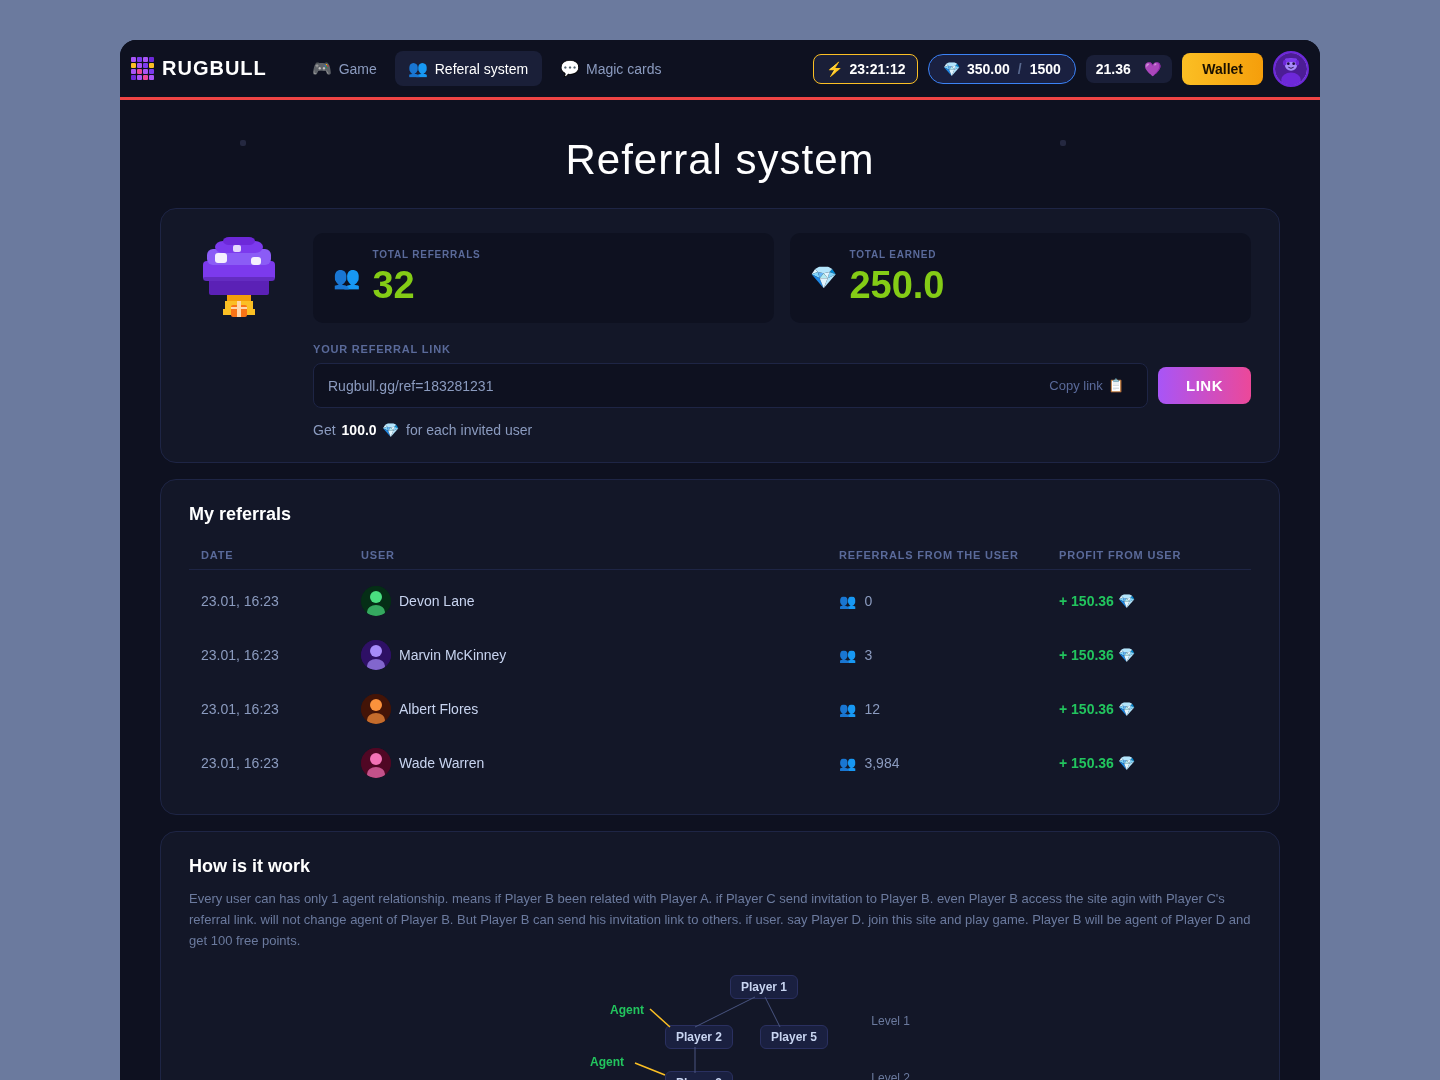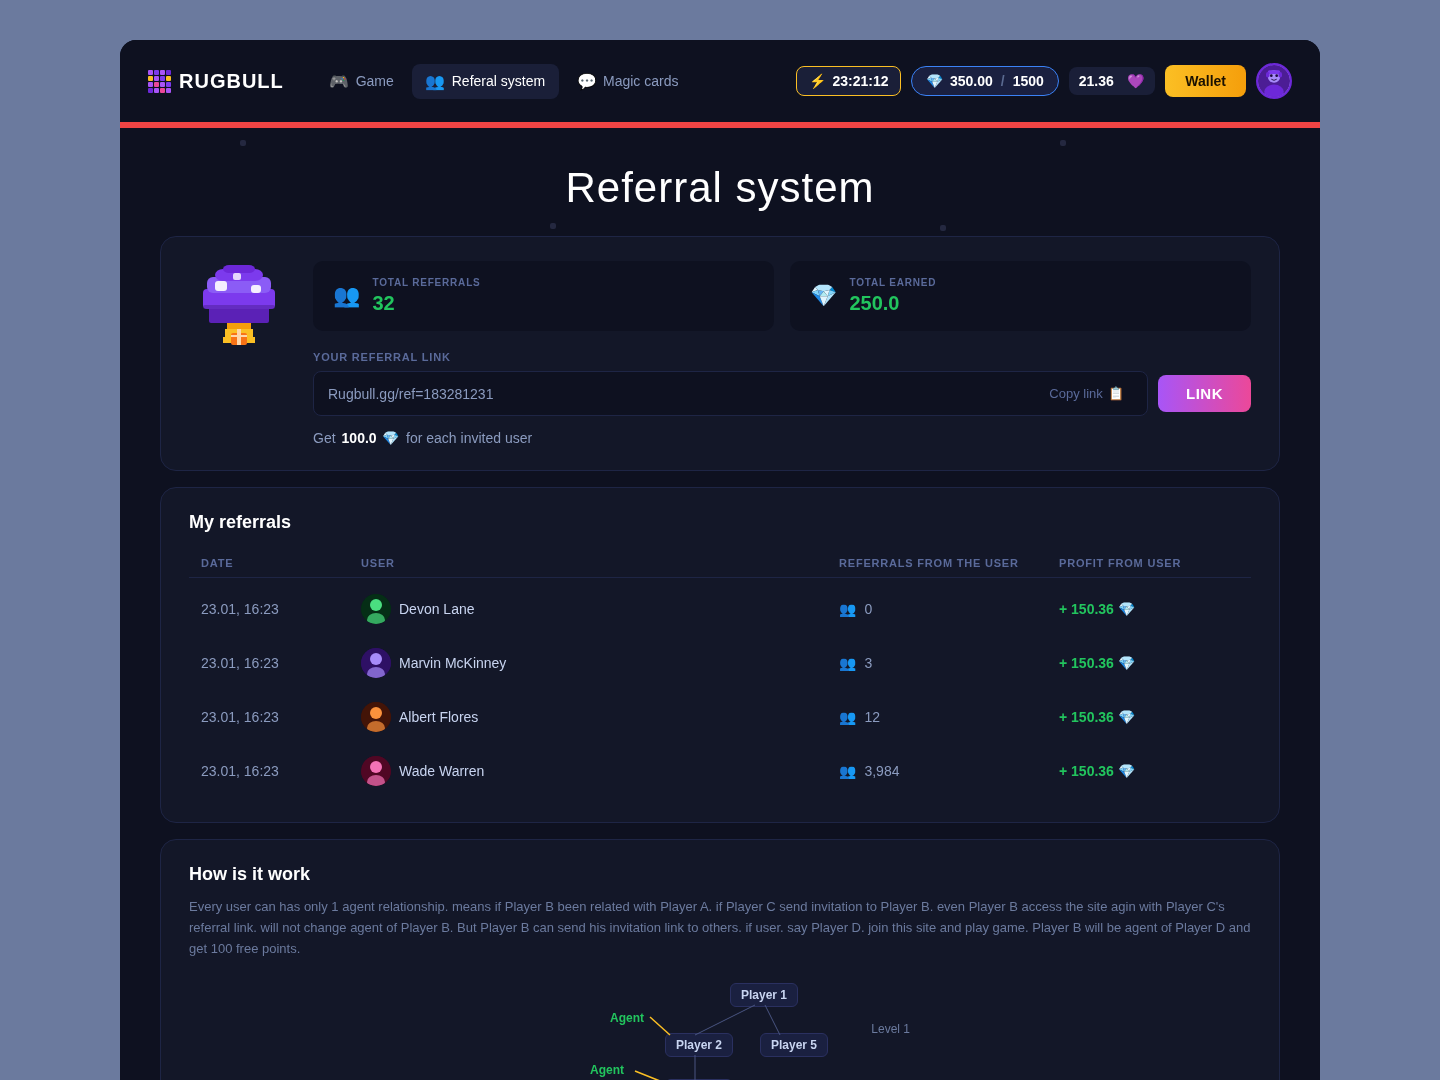--- a/index.html
+++ b/index.html
@@ -26,24 +26,24 @@
       background: #3a4060;
       border-radius: 2px;
       width: 6px; height: 6px;
       opacity: 0.5;
     }
 
     
     .navbar {
       display: flex;
       align-items: center;
-      padding: 0 28px;
-      height: 88px;
+      padding: 0 11px;
+      height: 60px;
       background: #0e1120;
-      border-bottom: 6px solid #ef4444;
+      border-bottom: 3px solid #ef4444;
       position: relative;
       z-index: 10;
     }
     .logo {
       display: flex;
       align-items: center;
       gap: 8px;
       margin-right: 32px;
     }
     .logo-pixels {
@@ -196,23 +196,23 @@
     .stat-content {}
     .stat-label {
       font-size: 10px;
       font-weight: 600;
       color: #5a6a9a;
       letter-spacing: 0.8px;
       text-transform: uppercase;
       margin-bottom: 4px;
     }
     .stat-value {
-      font-size: 20px;
+      font-size: 38px;
       font-weight: 800;
-      color: #22c55e;
+      color: #84cc16;
     }
     .referral-link-section {}
     .referral-link-label {
       font-size: 11px;
       color: #5a6a9a;
       font-weight: 600;
       letter-spacing: 0.8px;
       text-transform: uppercase;
       margin-bottom: 8px;
     }

